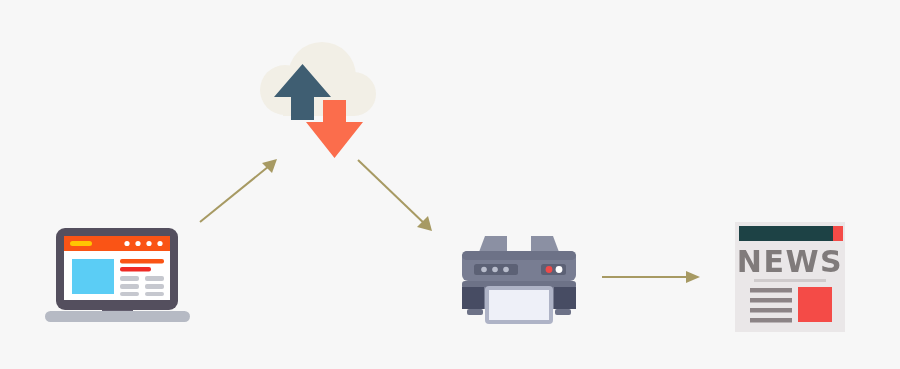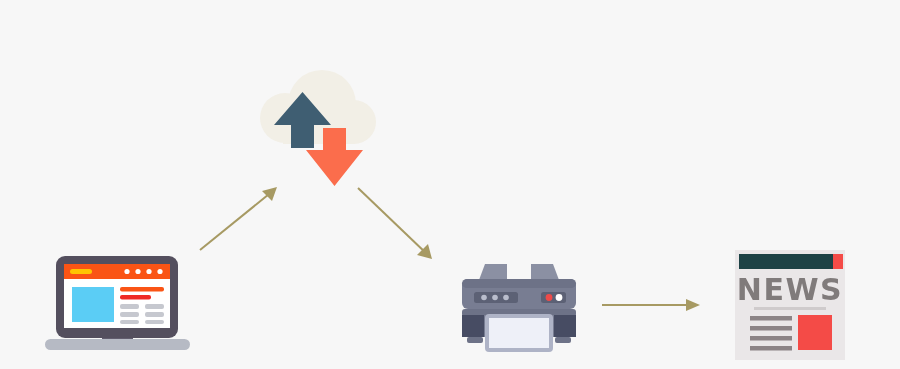--- a/index.html
+++ b/index.html
@@ -10,21 +10,20 @@
     width: 900px;
     height: 369px;
     background: #f7f7f7;
     font-family: "Liberation Sans", sans-serif;
     overflow: hidden;
   }
   #scene {
     position: relative;
     width: 900px;
     height: 325px;
-    margin-top: 28px;
   }
   .node {
     position: absolute;
   }
   .svg-layer {
     position: absolute;
     left: 0;
     top: 0;
     width: 900px;
     height: 369px;

